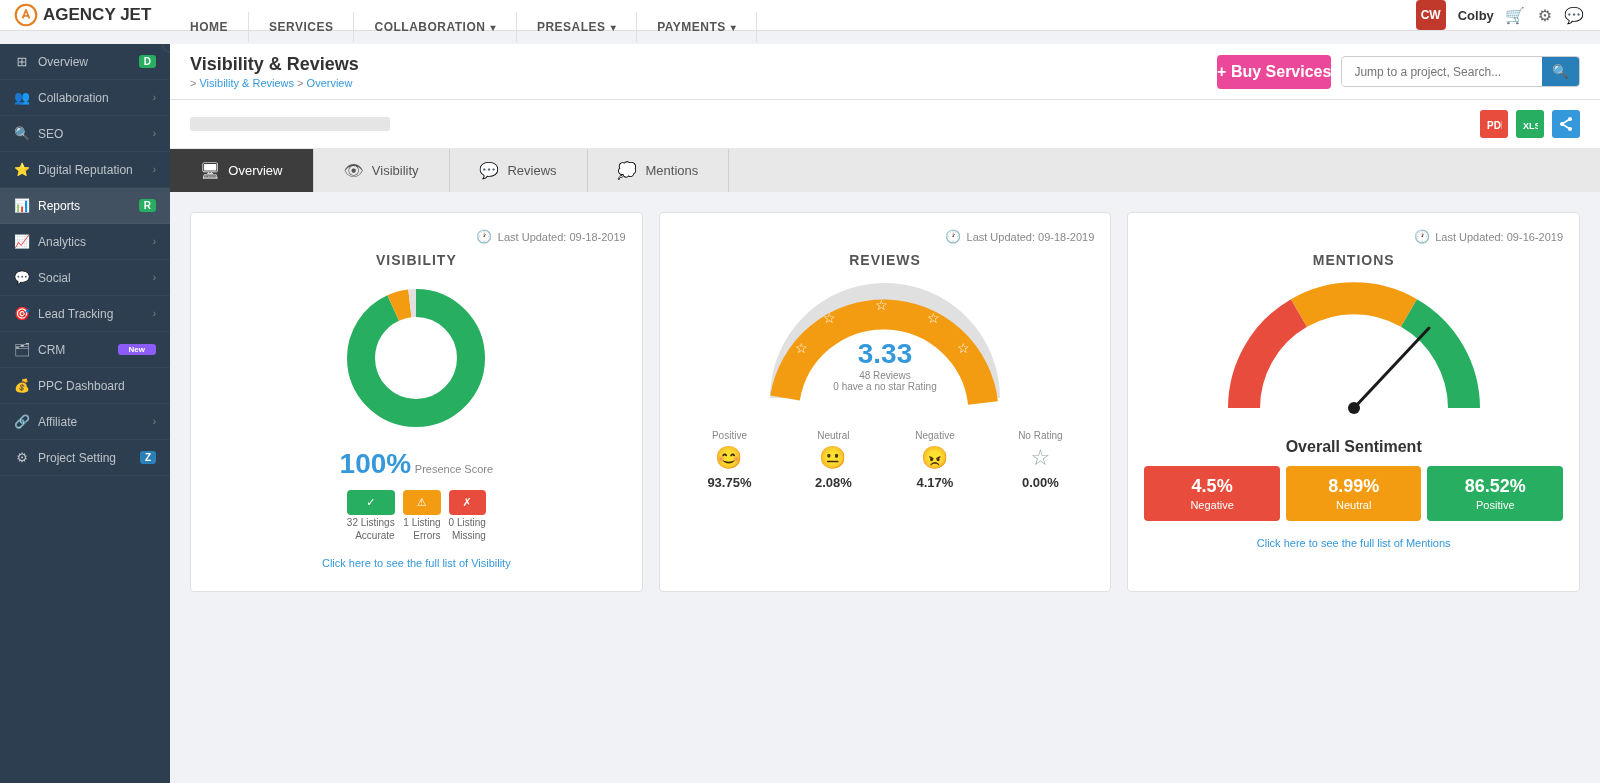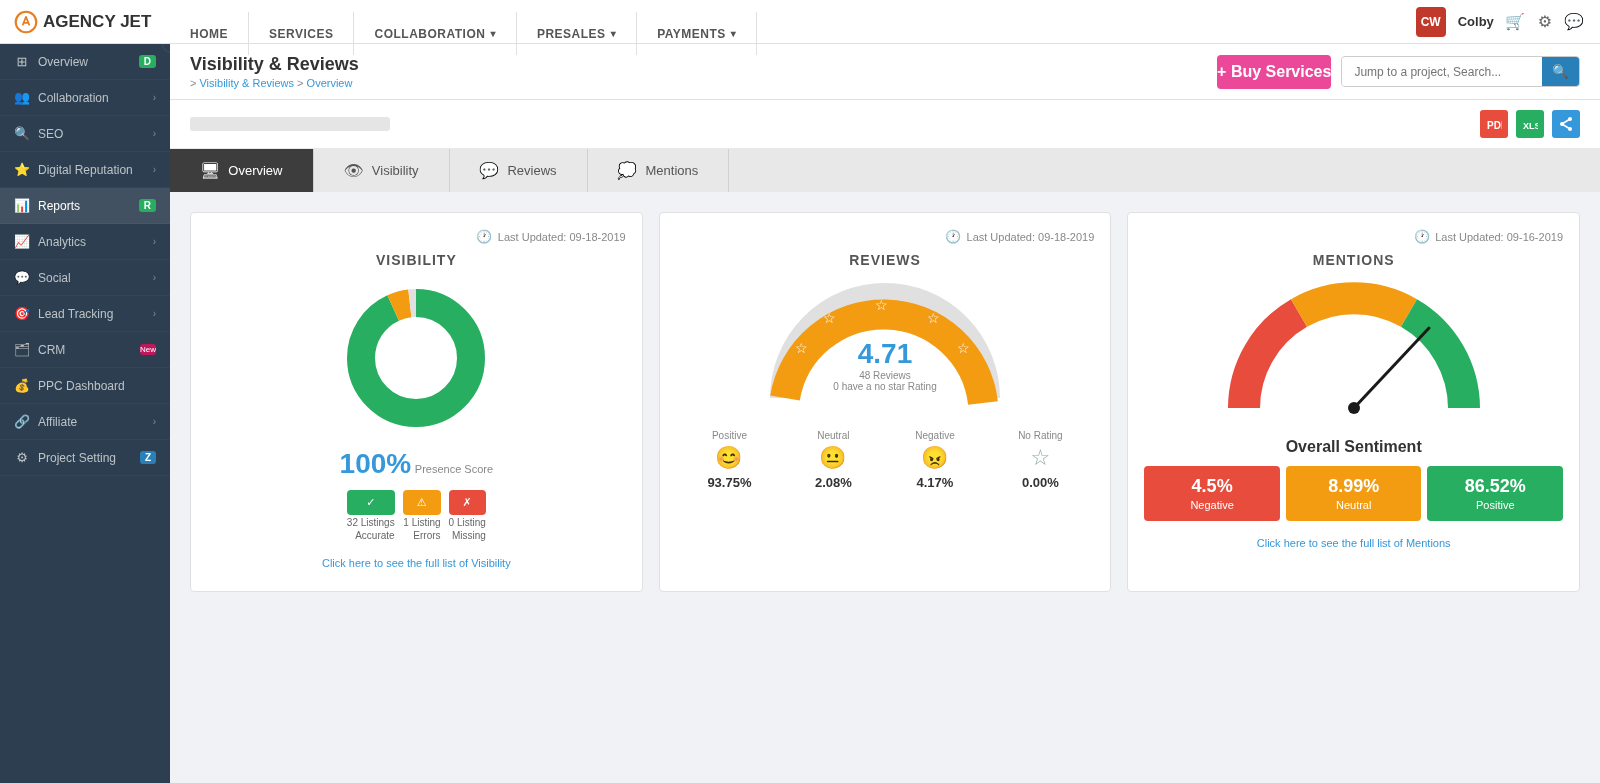--- a/index.html
+++ b/index.html
@@ -1,21 +1,21 @@
 <!DOCTYPE html>
 <html><head>
   <meta charset="utf-8">
   <style>
     * { box-sizing: border-box; margin: 0; padding: 0; }
     body { font-family: 'Segoe UI', Arial, sans-serif; background: #f0f2f5; color: #333; font-size: 13px; }
 
     
     .top-nav {
       background: #fff;
-      height: 44px;
+      height: 31px;
       display: flex;
       align-items: center;
       border-bottom: 1px solid #e0e0e0;
       position: fixed; top: 0; left: 0; right: 0; z-index: 100;
     }
     .logo-area {
       width: 170px;
       display: flex;
       align-items: center;
       padding-left: 14px;
@@ -110,27 +110,27 @@
       position: absolute; right: -10px; top: 50%;
       transform: translateY(-50%);
       background: #2c3e50;
       border: 1px solid #3d5166;
       border-radius: 50%;
       width: 18px; height: 18px;
       display: flex; align-items: center; justify-content: center;
       cursor: pointer; color: #bdc3c7; font-size: 9px;
     }
     .new-badge {
-      background: #be185d;
+      background: #8b5cf6;
       color: #fff;
       font-size: 8px;
-      padding: 1px 0;
+      padding: 1px 11px;
       border-radius: 3px;
       margin-left: 4px;
-      font-weight: 400;
+      font-weight: 700;
     }
 
     
     .main {
       margin-left: 170px;
       margin-top: 44px;
       min-height: calc(100vh - 44px);
     }
 
     
@@ -602,21 +602,21 @@
 
           <path d="M 20 120 A 100 100 0 0 1 218 125" fill="none" stroke="#f39c12" stroke-width="30"></path>
 
           <text x="30" y="75" font-size="14" fill="#fff">☆</text>
           <text x="58" y="45" font-size="14" fill="#fff">☆</text>
           <text x="110" y="32" font-size="14" fill="#fff">☆</text>
           <text x="162" y="45" font-size="14" fill="#fff">☆</text>
           <text x="192" y="75" font-size="14" fill="#fff">☆</text>
         </svg>
         <div class="gauge-center" style="position:absolute; top:62%; left:50%; transform:translate(-50%,-50%); text-align:center;">
-          <div class="gauge-score">4.71</div>
+          <div class="gauge-score">3.33</div>
           <div class="gauge-sub">48 Reviews</div>
           <div class="gauge-sub">0 have a no star Rating</div>
         </div>
       </div>
       <div class="review-stats">
         <div class="review-stat">
           <div class="review-stat-label">Positive</div>
           <div class="review-stat-icon icon-positive">😊</div>
           <div class="review-stat-pct">93.75%</div>
         </div>

